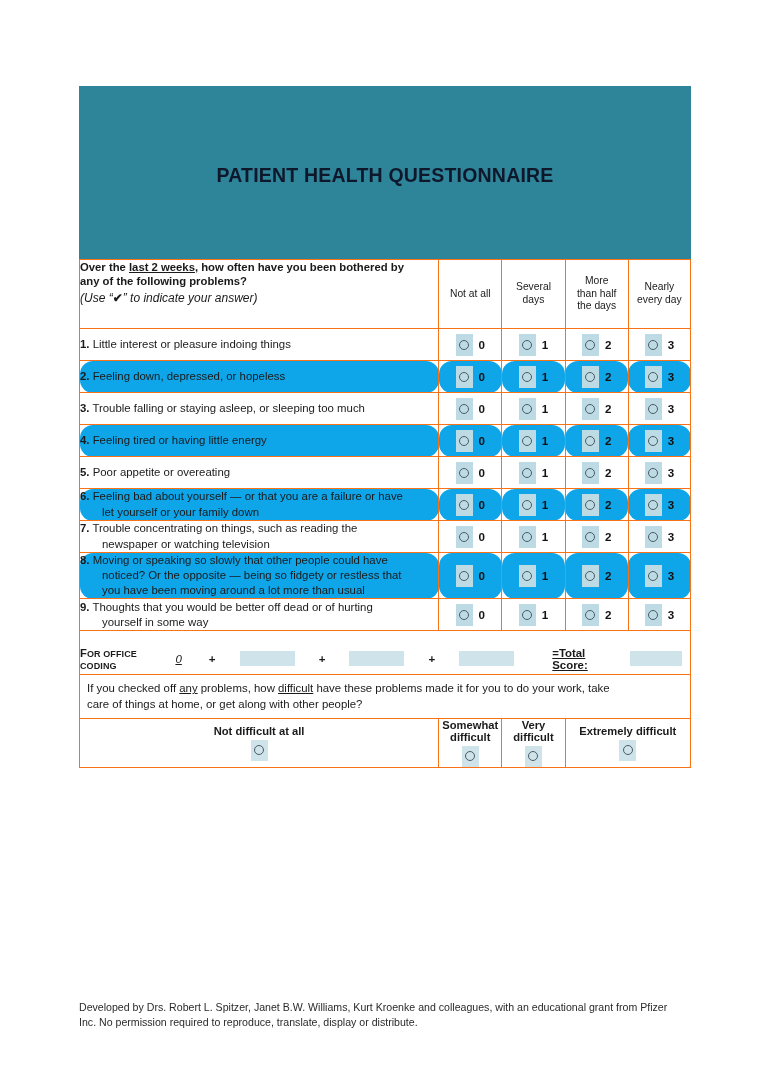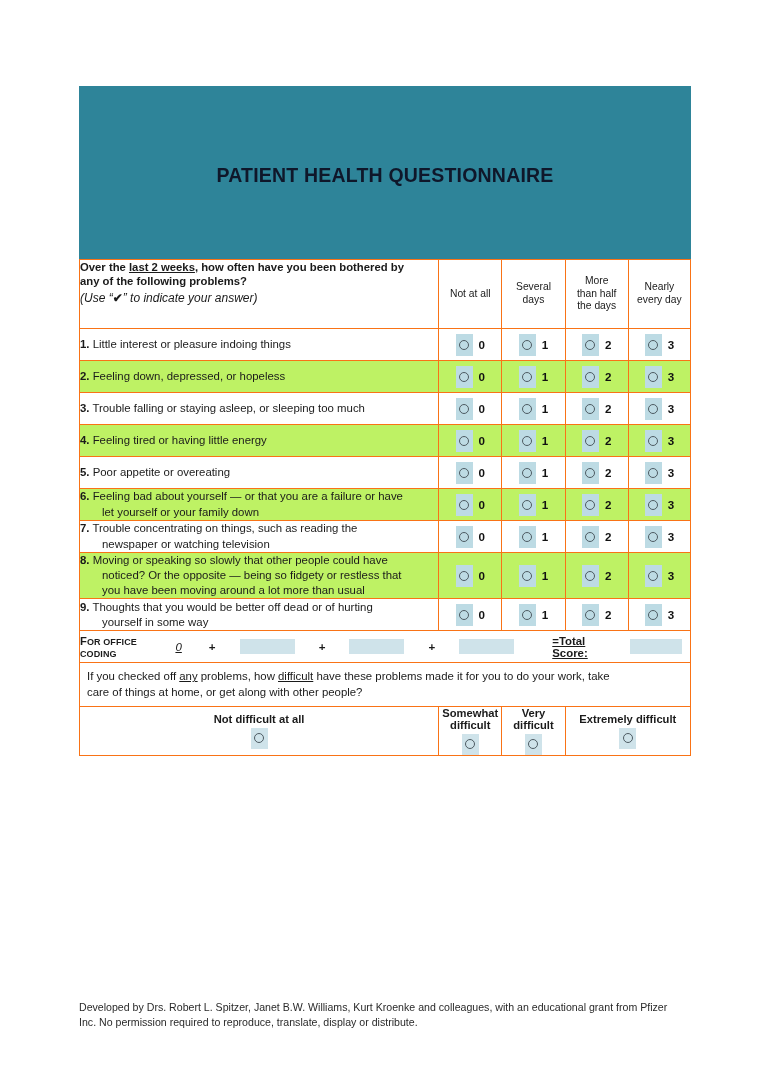--- a/index.html
+++ b/index.html
@@ -83,21 +83,21 @@
   .hdr-opt {
     text-align: center;
     font-size: 10.3px;
     font-weight: bold;
     line-height: 1.23;
     padding-bottom: 5px;
   }
 
   
   .q-row td { height: 31px; }
-  .q-row.shade td { background: #bef264; }
+  .q-row.shade td { background: #0ea5e9; border-radius: 13px; }
   .q-text {
     padding: 5px 8px 5px 7px;
     font-size: 11.4px;
     line-height: 1.33;
   }
   .q-text .indent { display: block; padding-left: 22px; }
   .q-text .num { font-weight: bold; }
 
   .opt-cell { text-align: center; }
   .opt-wrap {
@@ -129,20 +129,21 @@
 
   
   .coding-row td { height: 31px; }
   .coding-inner {
     display: flex;
     align-items: center;
     justify-content: flex-end;
     padding: 0 8px 0 0;
     gap: 18px;
     height: 31px;
+    margin-top: 12px;
   }
   .coding-label {
     font-size: 11.2px;
     font-weight: bold;
     letter-spacing: 0.1px;
   }
   .coding-label .sc { font-size: 9px; }
   .coding-zero {
     font-style: italic;
     font-size: 11.5px;

